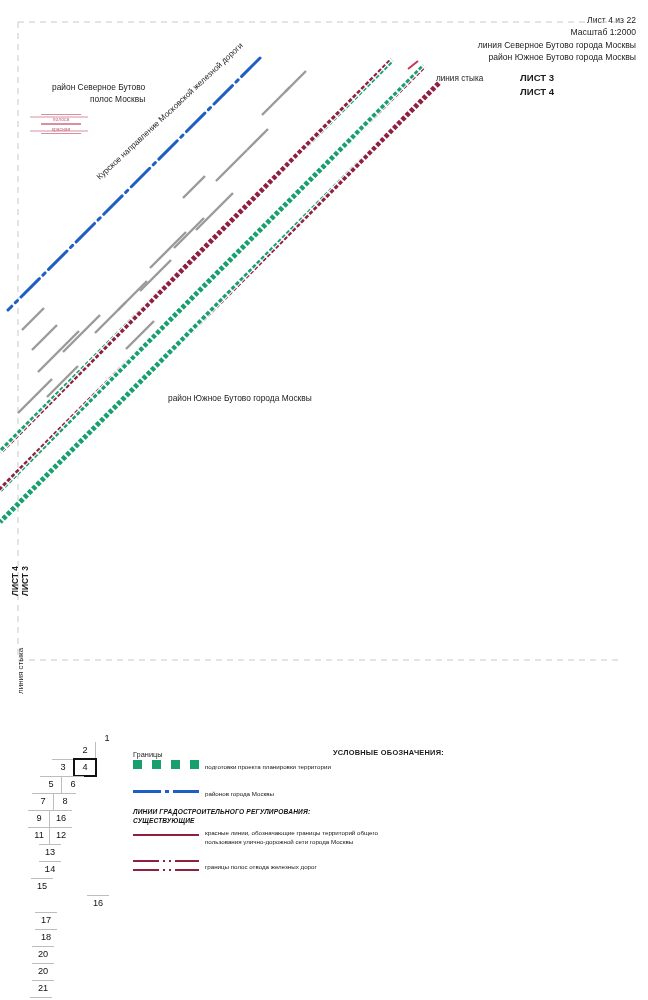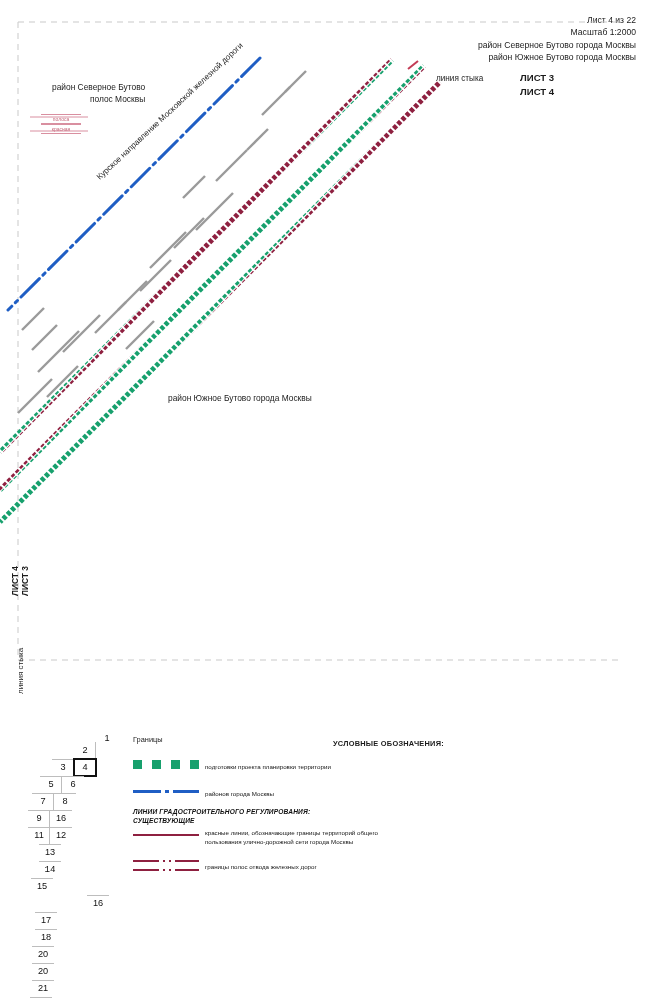--- a/index.html
+++ b/index.html
@@ -31,22 +31,22 @@
 
   .side{position:absolute;font-size:8px;white-space:nowrap;transform-origin:0 0;
         transform:rotate(-90deg);color:#1b1b1b;}
   .side.b{font-weight:bold;font-size:8.4px;}
   .side-l4{left:10px;top:596px;}
   .side-l3{left:20px;top:596px;}
   .side-seam{left:16px;top:694px;}
 
   
   .legend{position:absolute;left:0;top:726px;width:648px;height:274px;}
-  .leg-title{position:absolute;left:333px;top:13px;font-size:7.4px;font-weight:bold;letter-spacing:.25px;}
-  .leg-borders{position:absolute;left:133px;top:9px;font-size:7.4px;}
+  .leg-title{position:absolute;left:333px;top:22px;font-size:7.4px;font-weight:bold;letter-spacing:.25px;}
+  .leg-borders{position:absolute;left:133px;top:24px;font-size:7.4px;}
   .leg-row{position:absolute;left:133px;}
   .leg-txt{position:absolute;font-size:6.2px;line-height:9px;color:#161616;}
 
   .sw-green{position:absolute;width:9px;height:9px;background:#17a06d;}
   .sw-blue{position:absolute;height:3px;background:#1f5ec4;}
 
   .hr-red{position:absolute;height:2px;background:#8e2040;}
   .dd{position:absolute;height:2px;background:#8e2040;}
   .ddot{position:absolute;width:2px;height:2px;background:#8e2040;}
   .leg-cat{position:absolute;left:133px;font-size:6.6px;font-weight:bold;font-style:italic;
@@ -59,21 +59,21 @@
   .cell .bt{position:absolute;left:0;top:0;width:22px;height:1px;background:#bdbdbd;}
   .cell .br{position:absolute;right:0;top:0;width:1px;height:17px;background:#bdbdbd;}
   .cell.cur{outline:2px solid #111;outline-offset:-1px;}
 </style>
 </head>
 <body>
 
 <div class="header">
   <div class="ln">Лист 4 из 22</div>
   <div class="ln">Масштаб 1:2000</div>
-  <div class="ln">район Северное Бутово города Москвы</div>
+  <div class="ln">линия Северное Бутово города Москвы</div>
   <div class="ln">район Южное Бутово города Москвы</div>
 </div>
 <div class="seam">
   <div class="lbl">линия стыка</div>
   <div class="s1">ЛИСТ 3</div>
   <div class="s2">ЛИСТ 4</div>
 </div>
 
 <div class="map">
   <svg width="648" height="700">

